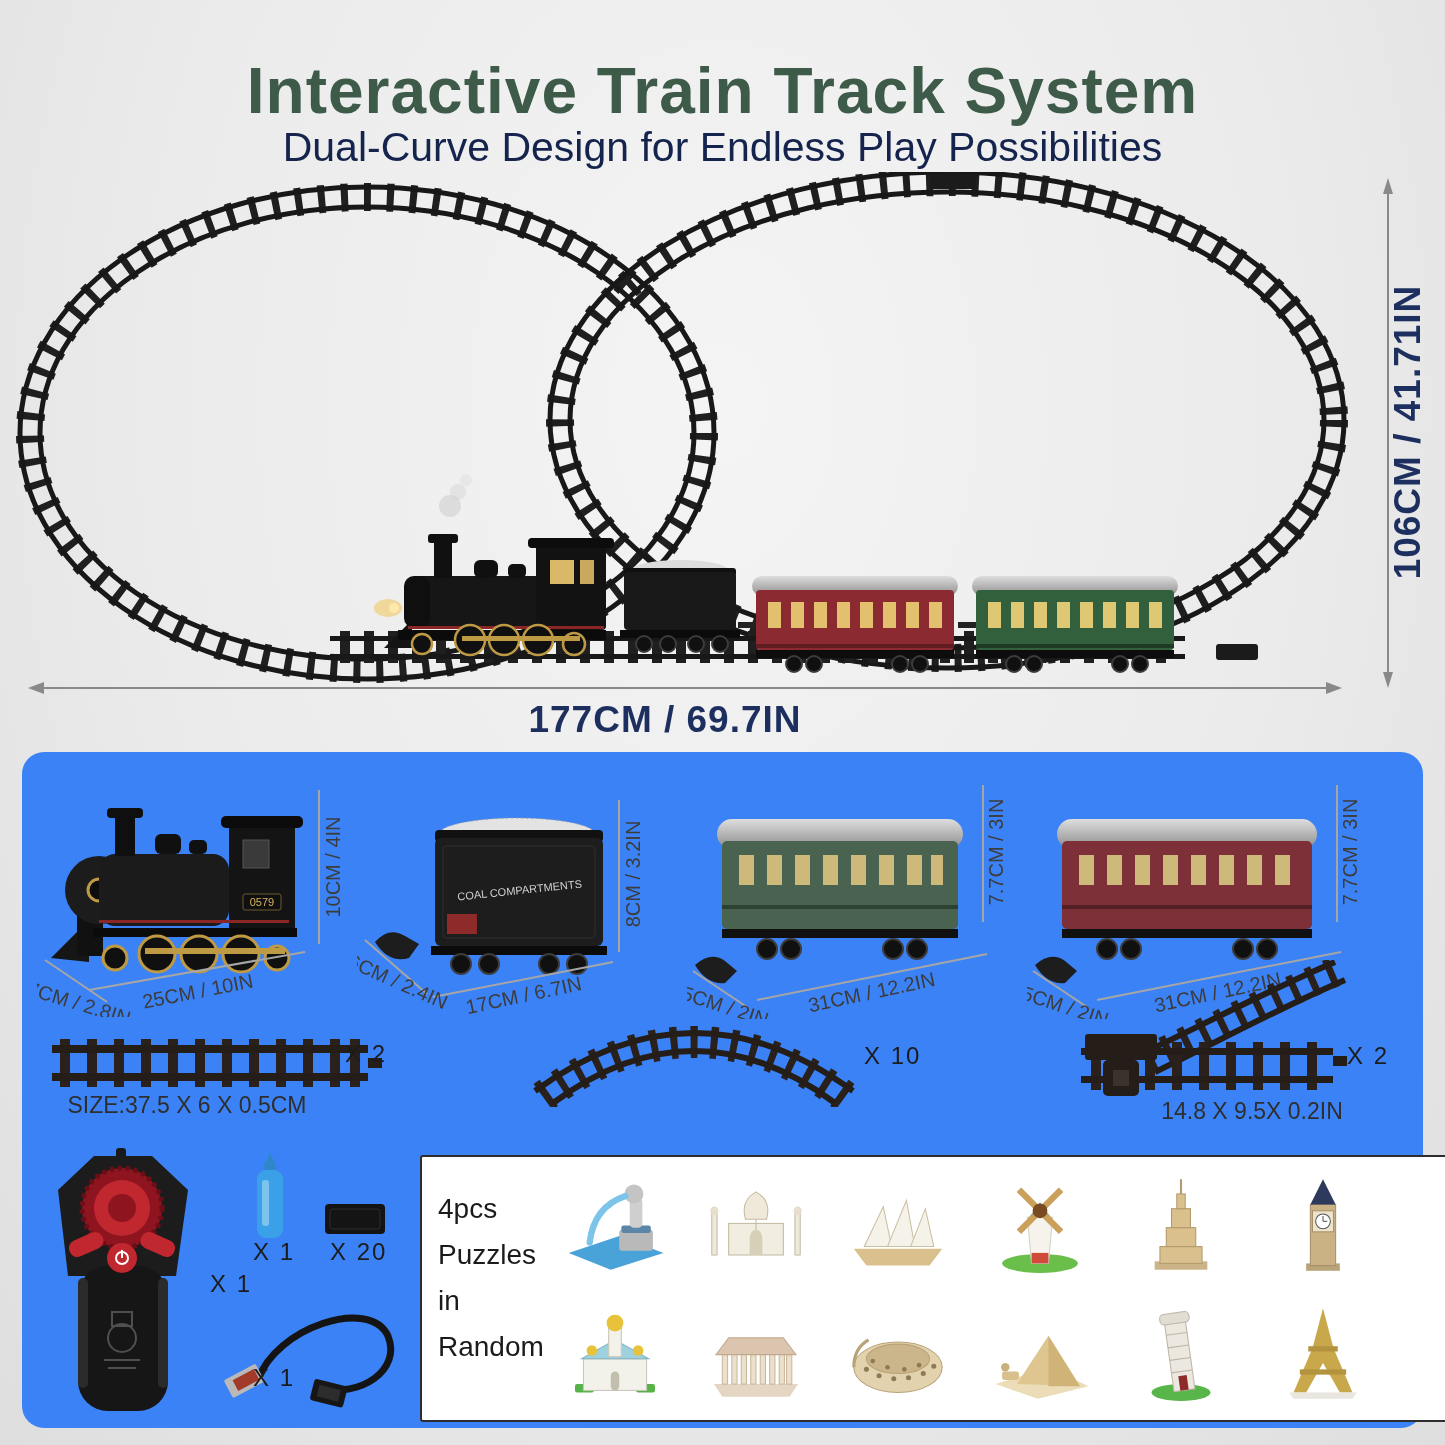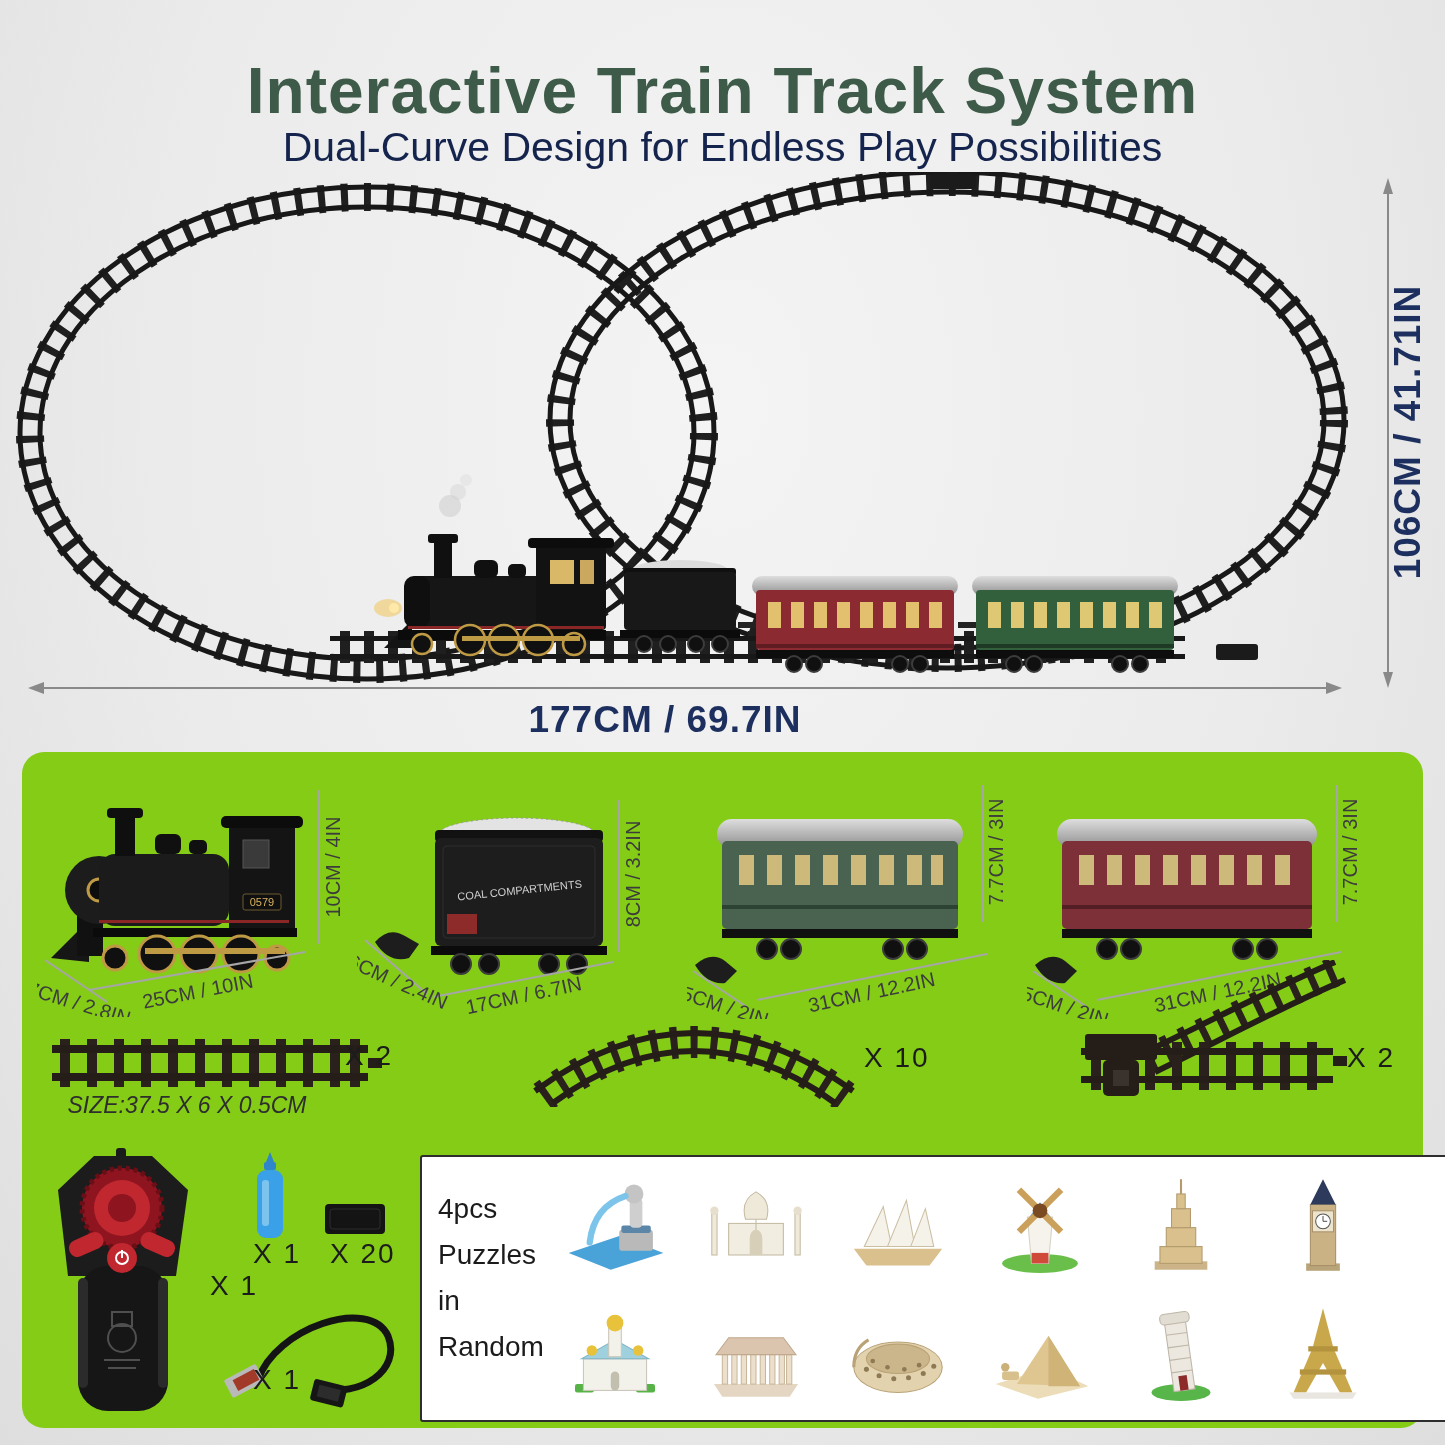--- a/index.html
+++ b/index.html
@@ -8,26 +8,26 @@
     font-family:"Liberation Sans",sans-serif;
     background:radial-gradient(ellipse at 50% 28%, #f4f4f4 0%, #ebebeb 55%, #dedede 100%);
   }
   svg text{font-family:"Liberation Sans",sans-serif;}
   .title{position:absolute;top:34px;left:0;width:100%;text-align:center;
     font-size:64px;font-weight:bold;color:#3e5b49;letter-spacing:1px;margin-top:20px;}
   .subtitle{position:absolute;top:124px;left:0;width:100%;text-align:center;
     font-size:41px;font-weight:normal;color:#15244d;}
   #scene{position:absolute;top:172px;left:0;}
   .card{position:absolute;left:22px;top:752px;width:1401px;height:676px;
-    background:#84cc16;border-radius:22px;}
+    background:#3b82f6;border-radius:22px;}
   .comp{position:absolute;}
   .dimlab{font-size:20px;fill:#3c3c3c;}
   .bigdim{font-size:37px;font-weight:bold;fill:#1c2f5e;letter-spacing:1px;}
-  .qty{position:absolute;font-size:28px;color:#1c1c1c;letter-spacing:2px;}
-  .sizetext{position:absolute;text-align:center;font-size:23px;color:#2e2e2e;line-height:31px;font-style:italic;}
+  .qty{position:absolute;font-size:24px;color:#1c1c1c;letter-spacing:2px;}
+  .sizetext{position:absolute;text-align:center;font-size:23px;color:#2e2e2e;line-height:31px;}
   .puzzlebox{position:absolute;left:398px;top:403px;width:1160px;height:267px;
     background:#fff;border:2px solid #2e2e2e;border-radius:3px;box-sizing:border-box;}
   .puzzletext span{position:absolute;left:16px;font-size:28px;color:#1b1b1b;}
   .puzzle-grid{position:absolute;left:122px;top:4px;width:850px;height:255px;
     display:grid;grid-template-columns:repeat(6,1fr);grid-template-rows:1fr 1fr;
     align-items:center;justify-items:center;}
 </style>
 </head>
 <body>
 
@@ -356,20 +356,21 @@
     </g>
     <rect x="4" y="88" width="252" height="7" fill="#241d18"></rect>
     <rect x="4" y="116" width="252" height="7" fill="#241d18"></rect>
     <rect x="8" y="74" width="72" height="26" rx="3" fill="#241d18"></rect>
     <rect x="26" y="100" width="36" height="36" rx="5" fill="#241d18"></rect>
     <rect x="36" y="110" width="16" height="16" fill="#3a322c"></rect>
     <rect x="256" y="96" width="14" height="10" fill="#241d18"></rect>
   </svg>
   <span class="qty" style="left:1325px;top:290px">X 2</span>
   <div class="sizetext" style="left:1095px;top:344px;width:270px">
+    <div>14.8 X 9.5X 0.2IN</div>
   </div>
 
   <svg class="comp" style="left:20px;top:396px" width="160" height="270" viewBox="0 0 160 270">
     <rect x="74" y="0" width="10" height="12" rx="3" fill="#1a1a1a"></rect>
     <polygon points="16,42 52,8 110,8 146,42 134,128 26,128" fill="#1c1c1c"></polygon>
     <rect x="36" y="118" width="90" height="145" rx="30" fill="#161616"></rect>
     <rect x="36" y="130" width="10" height="110" rx="5" fill="#2b2b2b"></rect>
     <rect x="116" y="130" width="10" height="110" rx="5" fill="#2b2b2b"></rect>
     <circle cx="80" cy="60" r="40" fill="#8e1420"></circle>
     <circle cx="80" cy="60" r="40" fill="none" stroke="#6b0e16" stroke-width="5" stroke-dasharray="4 4"></circle>

